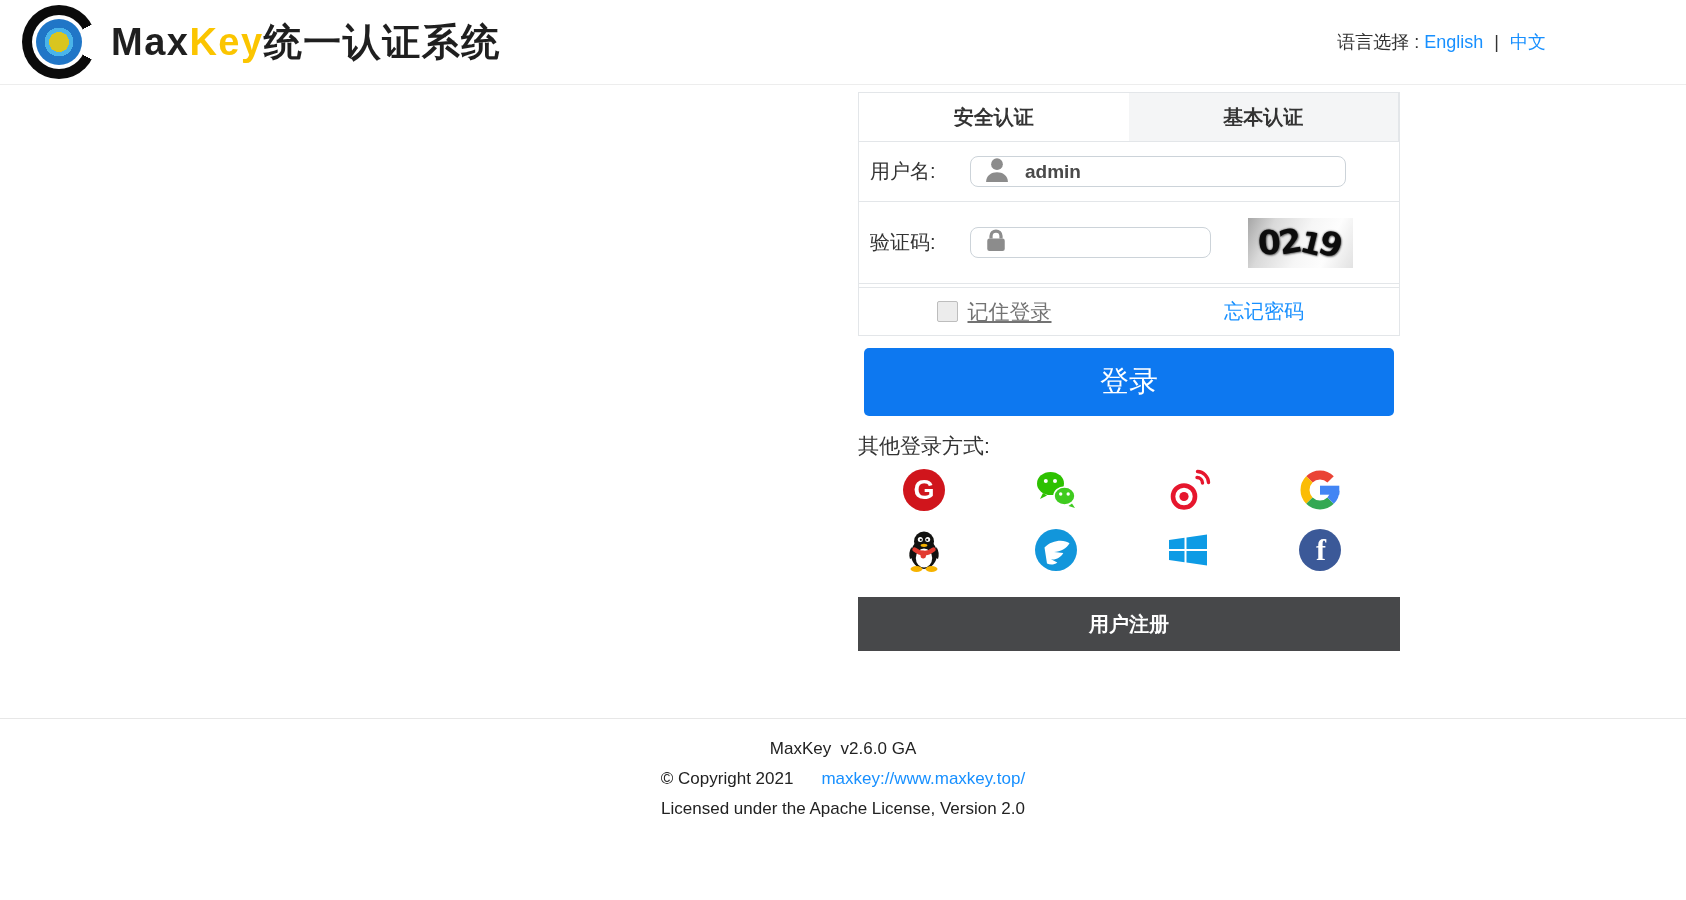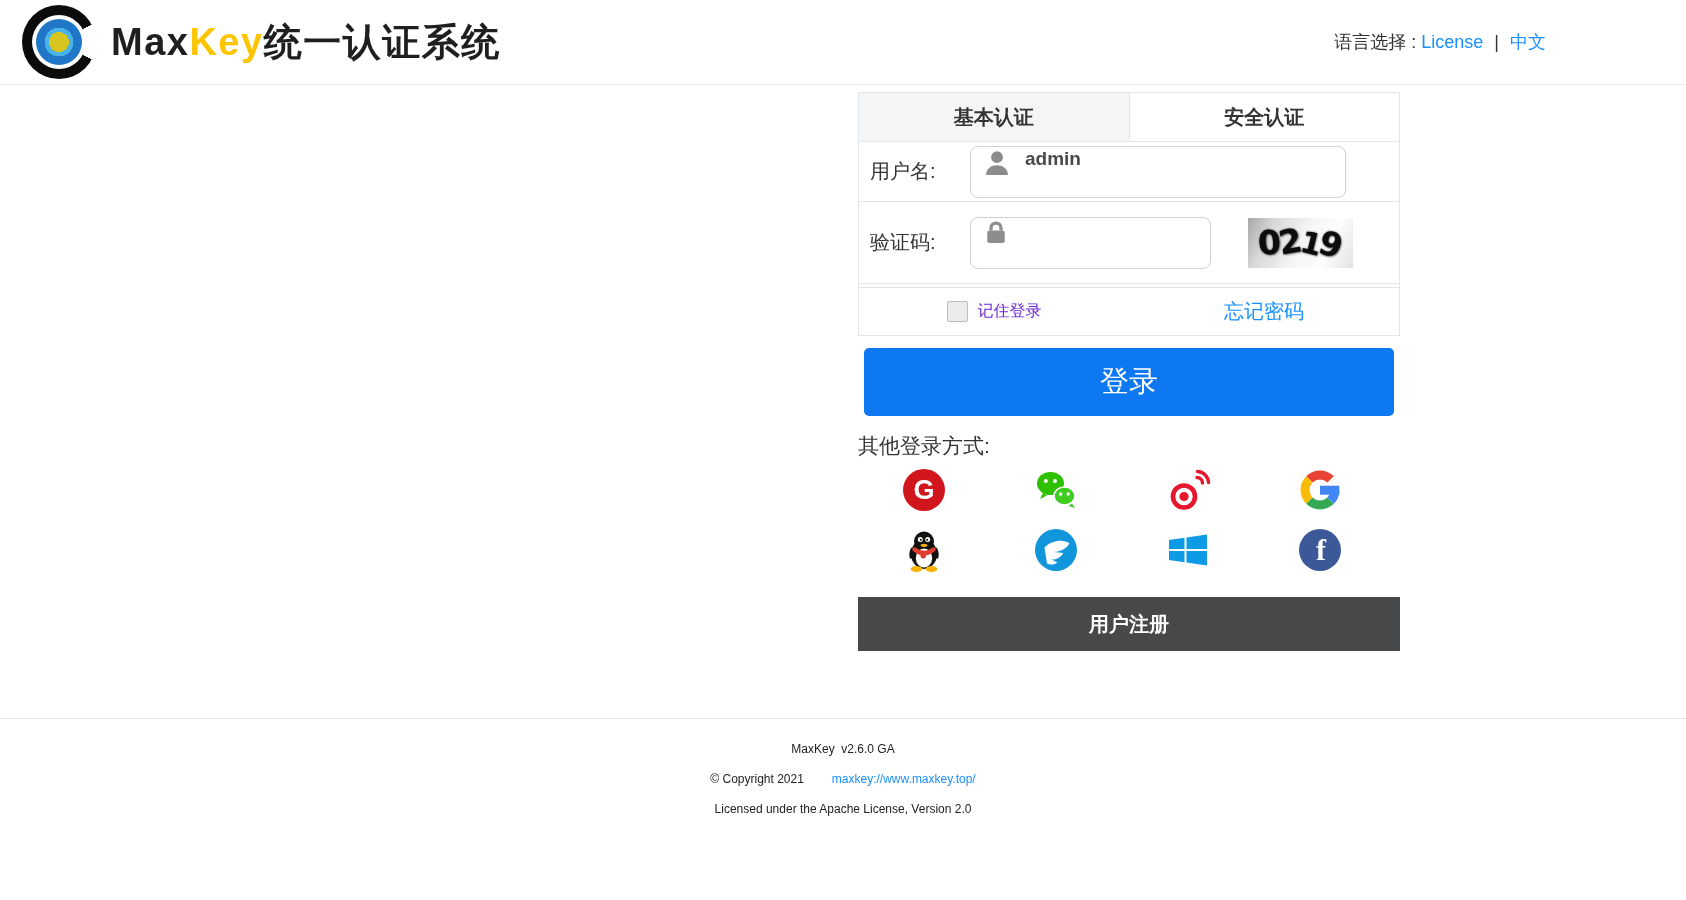--- a/index.html
+++ b/index.html
@@ -47,22 +47,22 @@
     flex:1; display:flex; align-items:center; justify-content:center;
     font-size:20px; font-weight:bold; color:#333; background:#fff; cursor:pointer;
   }
   .tab.active { background:#f4f5f6; border-right:1px solid #e3e6e9; }
 
   .form-box { border:1px solid #e3e6e9; border-top:none; }
   .form-row { display:flex; align-items:center; height:60px; border-bottom:1px solid #e3e6e9; padding-left:11px; }
   .form-row.captcha-row { height:82px; }
   .field-label { width:100px; font-size:20px; color:#333; flex:0 0 auto; }
   .input-box {
-    display:flex; align-items:flex-start; gap:10px;
-    height:52px; border:1px solid #ccd3d9; border-radius:8px; background:#fff;
+    display:flex; align-items:center; gap:10px;
+    height:31px; border:1px solid #ccd3d9; border-radius:8px; background:#fff;
     padding:0 10px; width:376px;
   }
   .input-box.small { width:241px; }
   .input-box svg { flex:0 0 auto; }
   .input-el {
     border:none; outline:none; background:transparent; width:100%;
     font-family:inherit; font-size:19px; font-weight:bold; color:#4a4a4a;
   }
   .input-el.pwd { font-size:20px; letter-spacing:3px; color:#2f2f2f; }
 
@@ -80,21 +80,21 @@
   .captcha-box span:nth-child(2){ transform:rotate(-10deg) translateY(-1px); }
   .captcha-box span:nth-child(3){ transform:rotate(14deg) scale(.9) translateY(1px); }
   .captcha-box span:nth-child(4){ transform:rotate(17deg) translateY(2px); }
 
   .remember-row { display:flex; align-items:center; height:48px; border-top:1px solid #e3e6e9; margin-top:3px; }
   .remember-row .half { flex:1; display:flex; align-items:center; justify-content:center; gap:10px; }
   .checkbox {
     appearance:none; -webkit-appearance:none; margin:0;
     width:21px; height:21px; border:1px solid #bdbdbd; background:#ececec; border-radius:2px; cursor:pointer;
   }
-  .remember-label { font-size:16px; color:#6d28d9; }
+  .remember-label { font-size:21px; color:#737373;text-decoration:underline; }
   .forgot-link { font-size:20px; color:#1890ff; cursor:pointer; }
 
   .login-btn {
     display:block; margin:12px 6px 0; width:530px; height:68px;
     background:#0d78f0; border:none; border-radius:5px; cursor:pointer;
     color:#fff; font-size:29px; font-family:inherit;
   }
 
   .other-label { margin-top:16px; font-size:21px; color:#333; }
 
@@ -107,49 +107,49 @@
   .provider svg { width:48px; height:48px; }
 
   .register-bar {
     margin-top:23px; height:54px; background:#47484a; cursor:pointer;
     color:#fff; font-size:20px; font-weight:bold;
     display:flex; align-items:center; justify-content:center;
   }
 
   
   .footer { border-top:1px solid #e7e7e7; text-align:center; padding-top:12px; }
-  .footer .line { font-size:12px; color:#222; margin:6px 12px; line-height:24px; }
+  .footer .line { font-size:17px; color:#222; margin:6px 12px; line-height:24px; }
   .footer .version { white-space:pre; }
   .footer a { color:#1890ff; margin-left:28px; }
 </style>
 </head>
 <body>
 
 <div class="header">
   <div class="brand">
     <div class="logo">
       <div class="ring"></div>
       <div class="disc"></div>
     </div>
     <h1 class="app-title"><span class="t-max">Max</span><span class="t-key">Key</span><span class="t-cn">统一认证系统</span></h1>
   </div>
   <div class="lang">
     <span>语言选择 :</span>
-    <a href="#">License</a>
+    <a href="#">English</a>
     <span class="sep">|</span>
     <a href="#">中文</a>
   </div>
 </div>
 
 <div class="main">
   <div class="panel">
 
     <div class="tabs">
+      <div class="tab">安全认证</div>
       <div class="tab active">基本认证</div>
-      <div class="tab">安全认证</div>
     </div>
 
     <div class="form-box">
       <div class="form-row">
         <span class="field-label">用户名:</span>
         <div class="input-box">
           <span>
             <svg width="32" height="32" viewBox="0 0 24 24">
                 <circle cx="12" cy="7.6" r="4.4" fill="#8c8c8c"></circle>
                 <path d="M3.8 21c0-5 4.1-7.4 8.2-7.4s8.2 2.4 8.2 7.4z" fill="#8c8c8c"></path>

